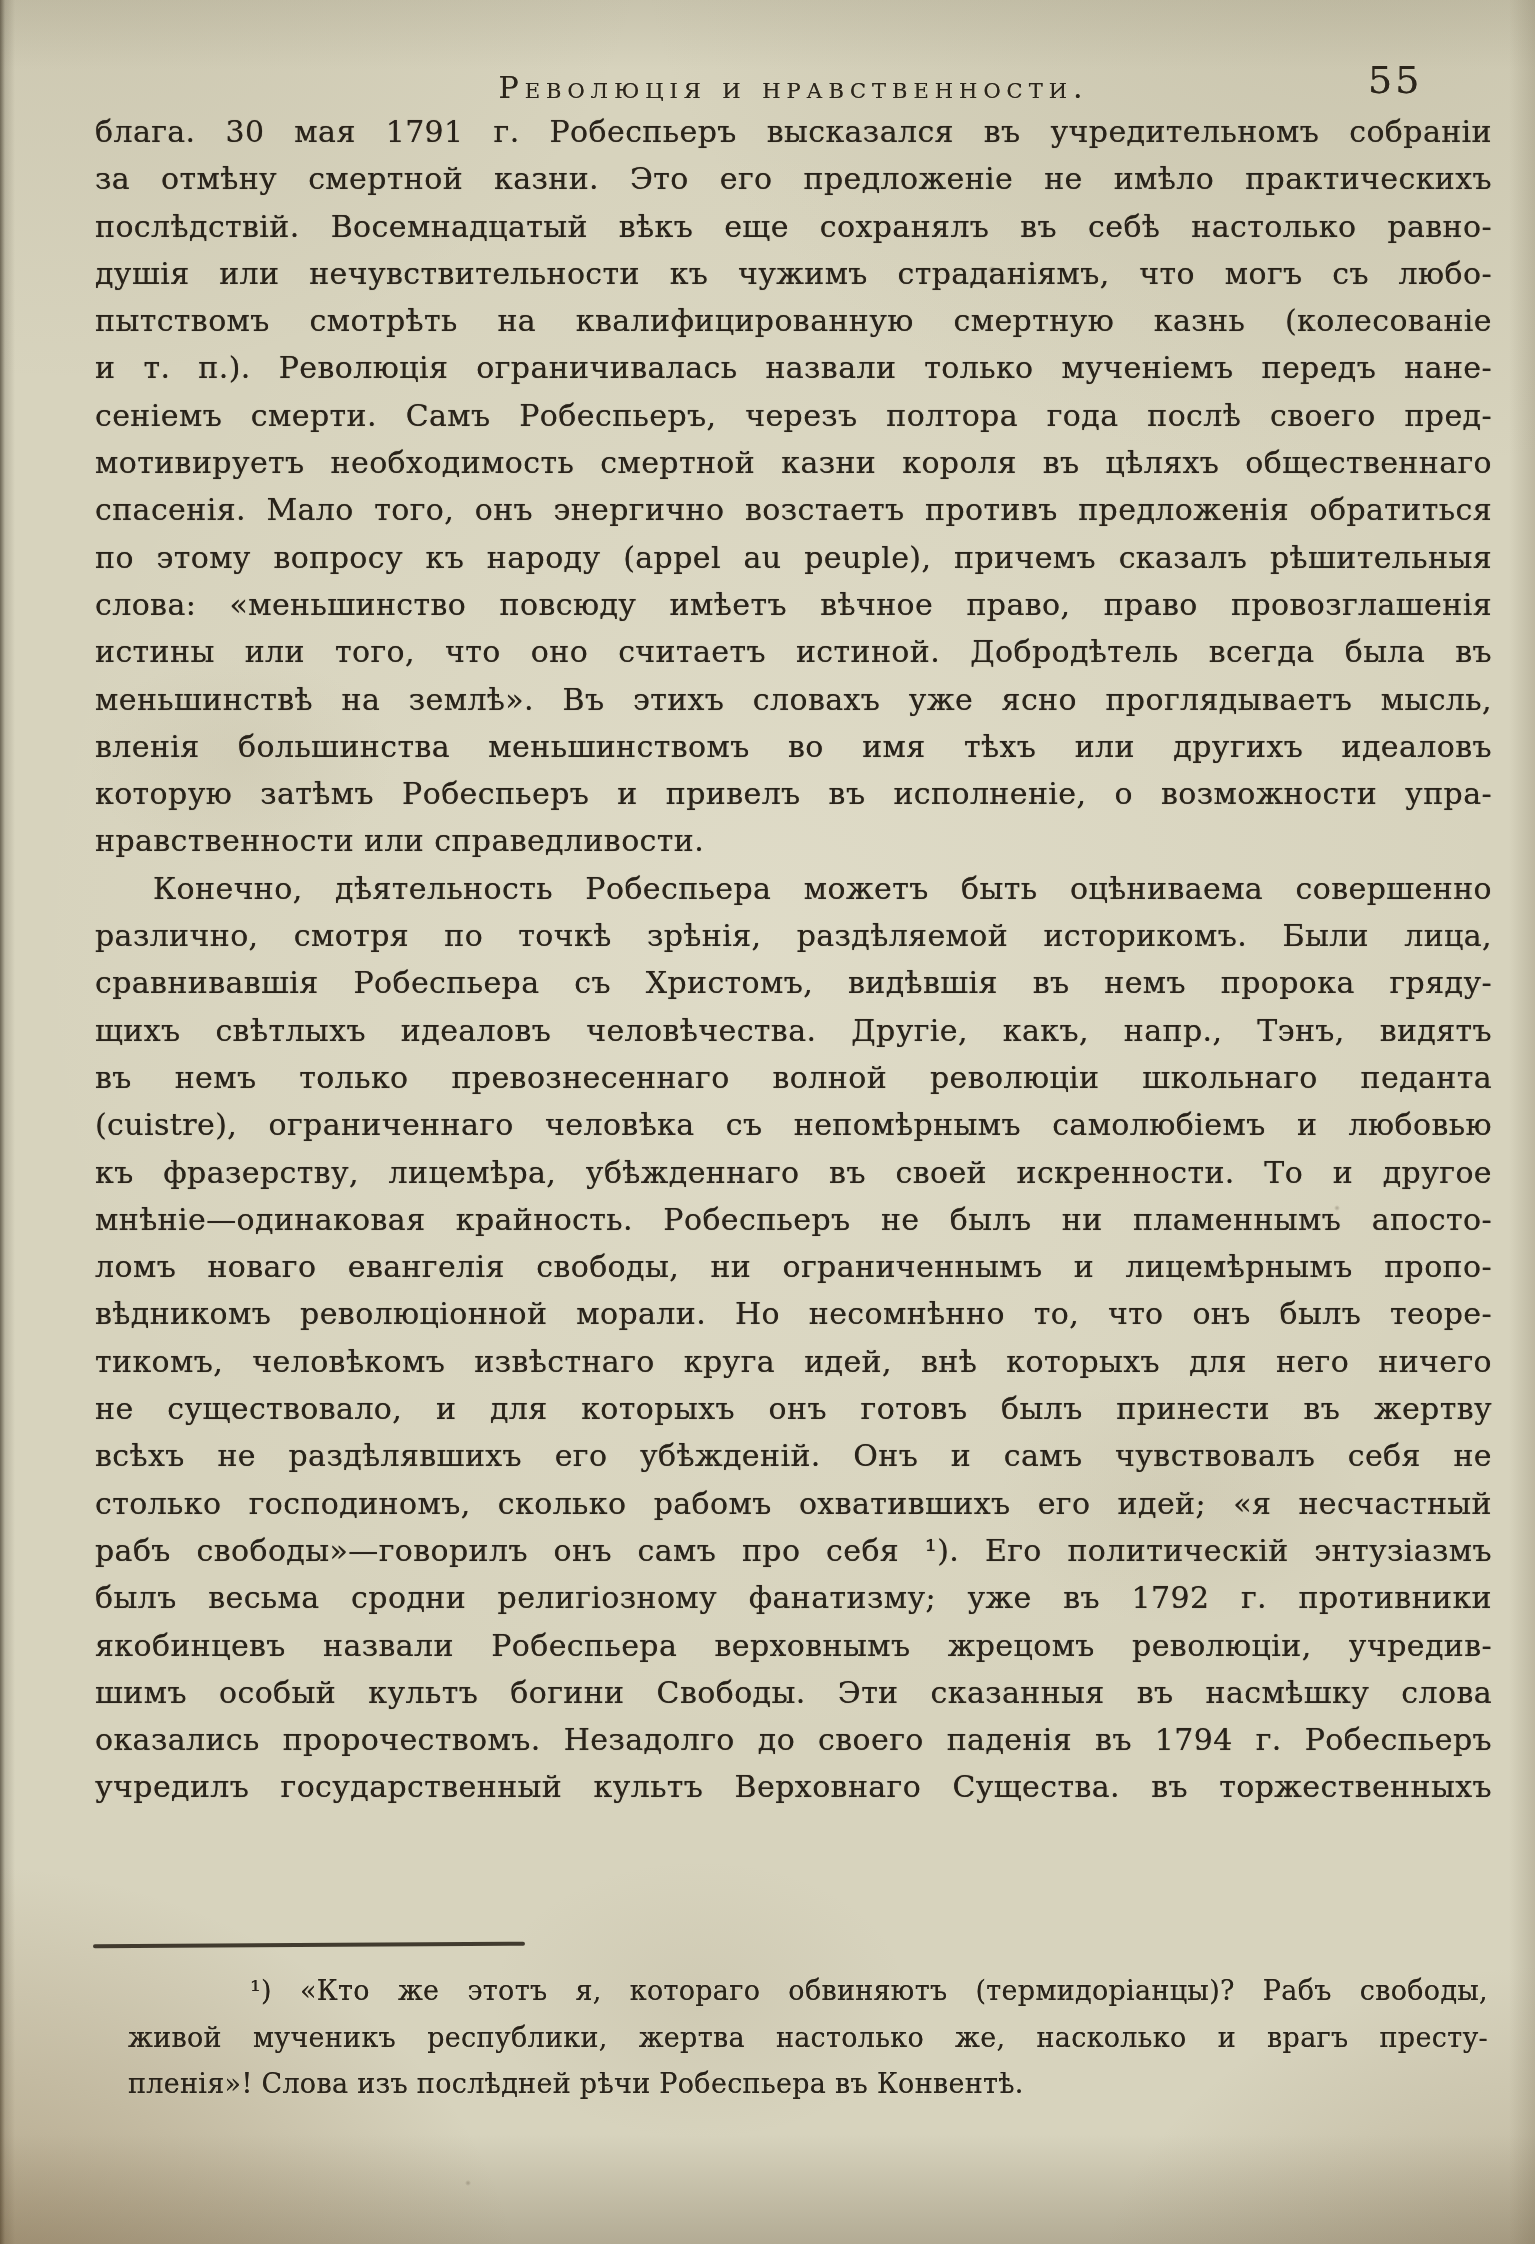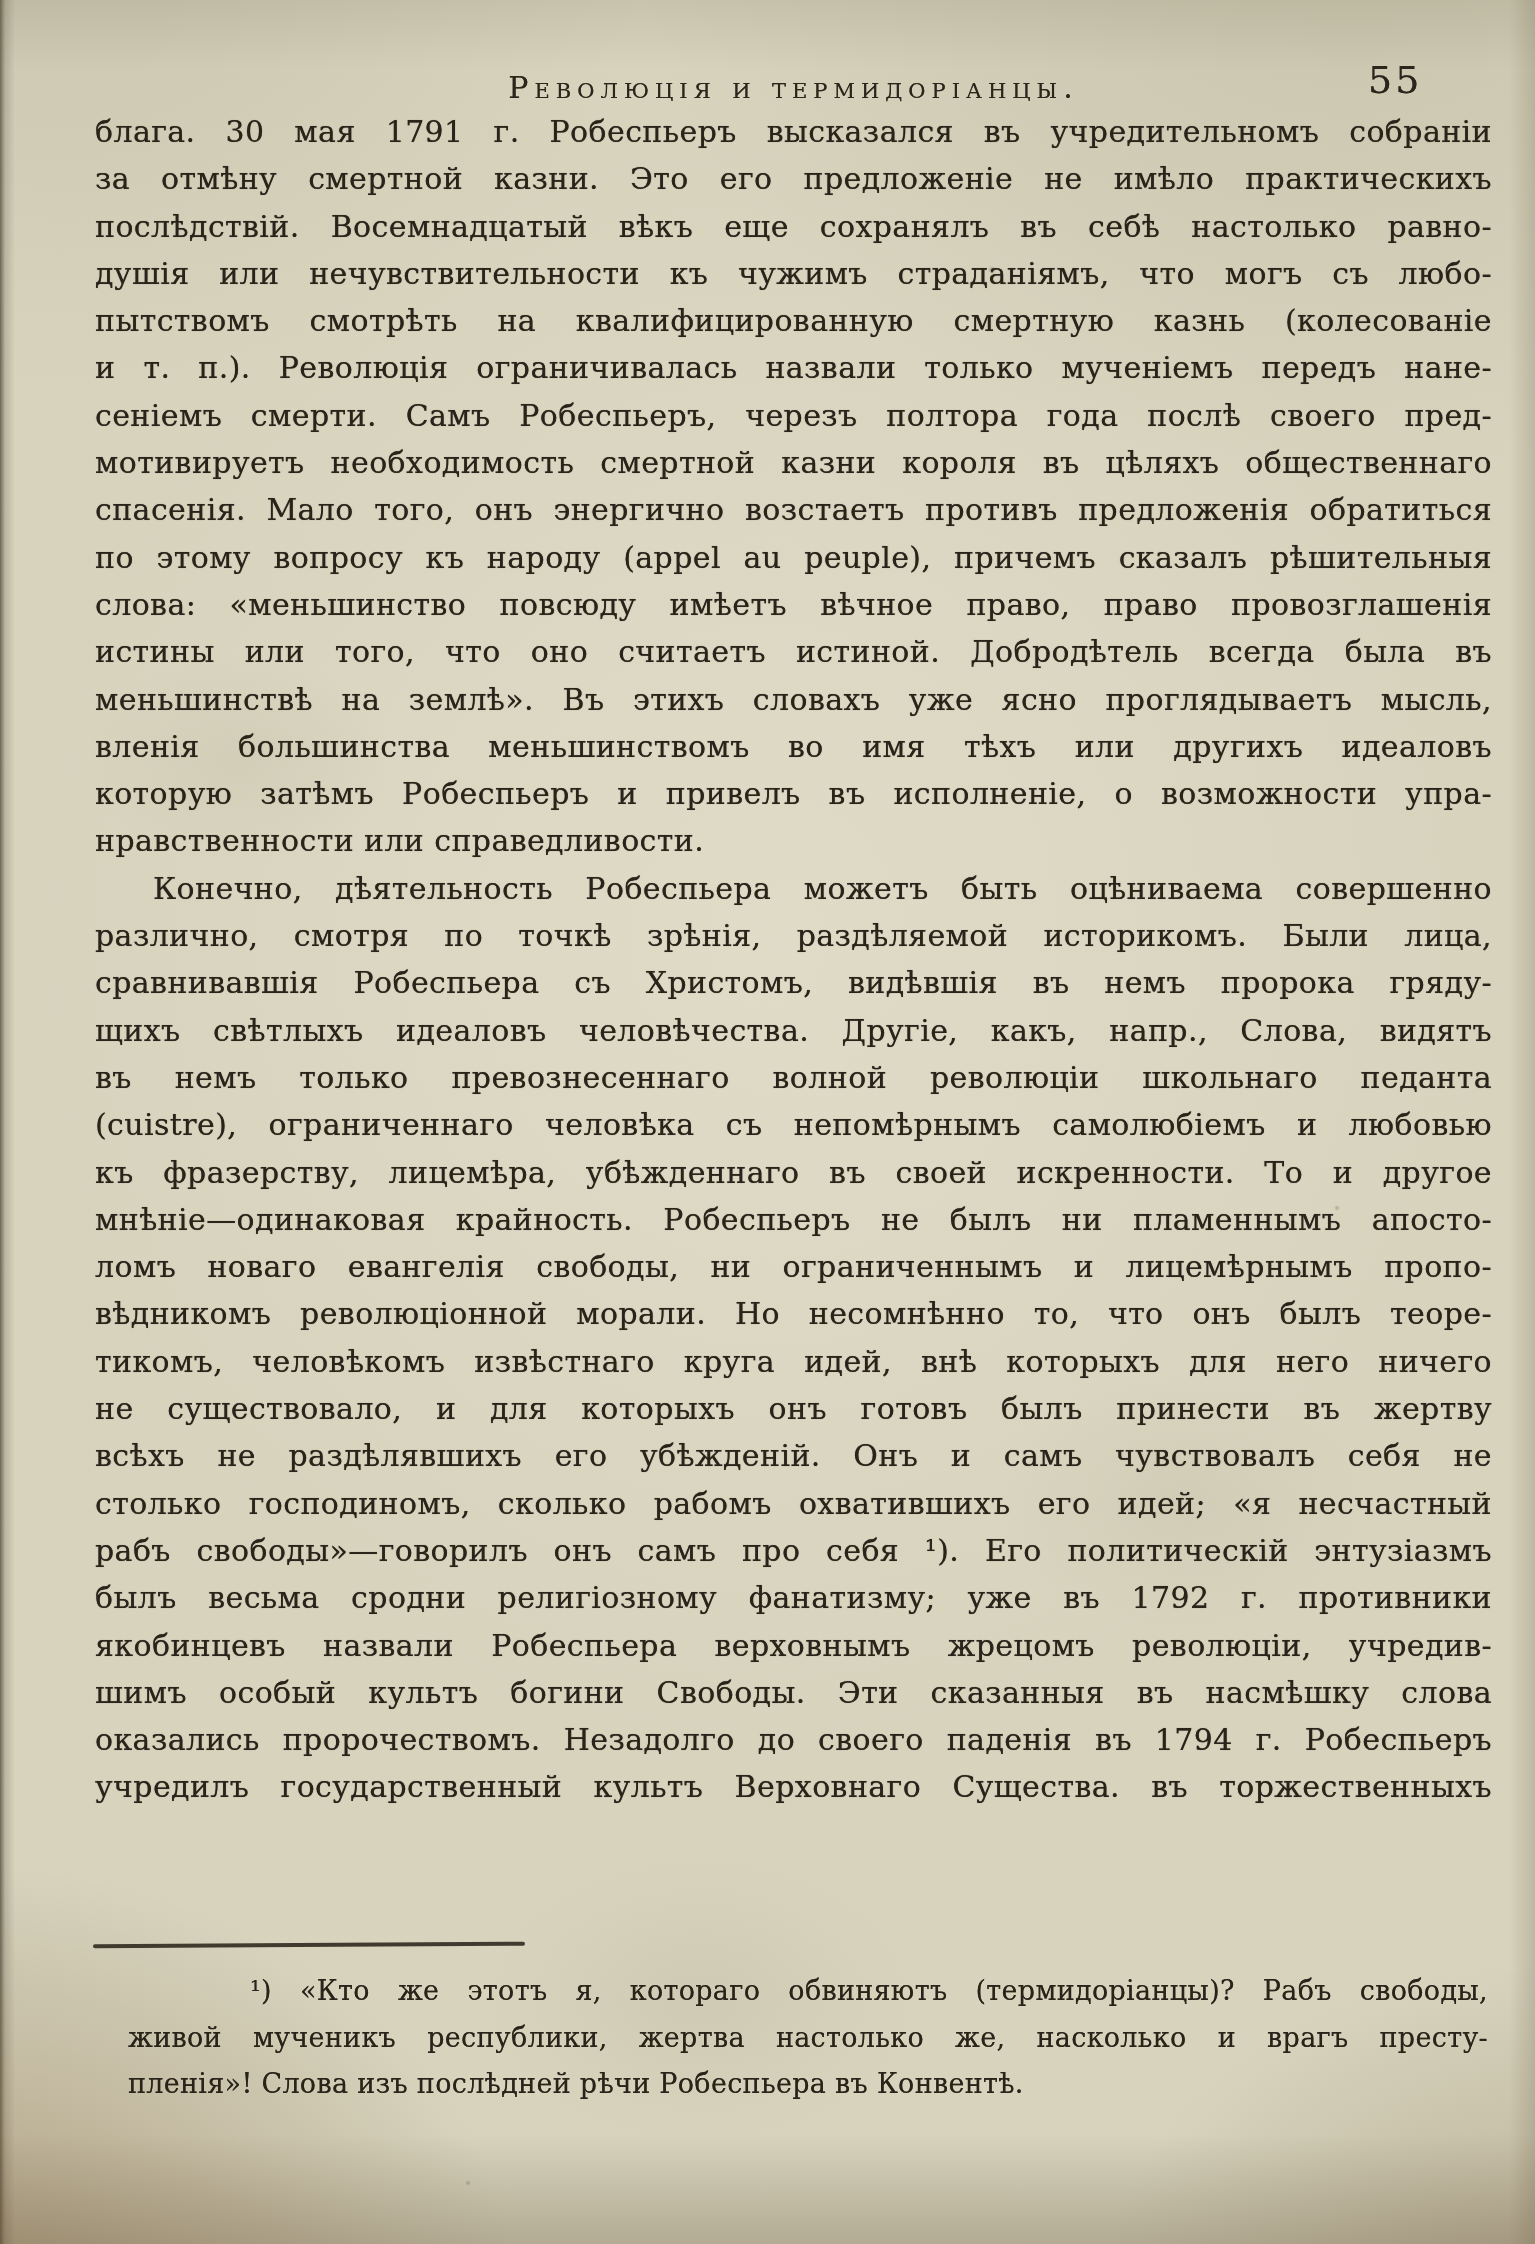--- a/index.html
+++ b/index.html
@@ -84,21 +84,21 @@
     text-shadow: 0 0 0.6px rgba(41,35,26,0.7);
   }
   .footnote .bl { height:46.5px;margin-left:40px; }
   .footnote .bl.indent { text-indent: 122px; }
 </style>
 </head>
 <body>
 
 <div class="page">
 
-  <div class="running-head">Революція и термидоріанцы.</div>
+  <div class="running-head">Революція и нравственности.</div>
   <div class="page-number">55</div>
 
   <div class="body-text">
     <div class="bl">блага. 30 мая 1791 г. Робеспьеръ высказался въ учредительномъ собраніи</div>
     <div class="bl">за отмѣну смертной казни. Это его предложеніе не имѣло практическихъ</div>
     <div class="bl">послѣдствій. Восемнадцатый вѣкъ еще сохранялъ въ себѣ настолько равно-</div>
     <div class="bl">душія или нечувствительности къ чужимъ страданіямъ, что могъ съ любо-</div>
     <div class="bl">пытствомъ смотрѣть на квалифицированную смертную казнь (колесованіе</div>
     <div class="bl">и т. п.). Революція ограничивалась назвали только мученіемъ передъ нане-</div>
     <div class="bl">сеніемъ смерти. Самъ Робеспьеръ, черезъ полтора года послѣ своего пред-</div>
@@ -107,21 +107,21 @@
     <div class="bl">по этому вопросу къ народу (appel au peuple), причемъ сказалъ рѣшительныя</div>
     <div class="bl">слова: «меньшинство повсюду имѣетъ вѣчное право, право провозглашенія</div>
     <div class="bl">истины или того, что оно считаетъ истиной. Добродѣтель всегда была въ</div>
     <div class="bl">меньшинствѣ на землѣ». Въ этихъ словахъ уже ясно проглядываетъ мысль,</div>
     <div class="bl">вленія большинства меньшинствомъ во имя тѣхъ или другихъ идеаловъ</div>
     <div class="bl">которую затѣмъ Робеспьеръ и привелъ въ исполненіе, о возможности упра-</div>
     <div class="bl end">нравственности или справедливости.</div>
     <div class="bl indent">Конечно, дѣятельность Робеспьера можетъ быть оцѣниваема совершенно</div>
     <div class="bl">различно, смотря по точкѣ зрѣнія, раздѣляемой историкомъ. Были лица,</div>
     <div class="bl">сравнивавшія Робеспьера съ Христомъ, видѣвшія въ немъ пророка гряду-</div>
-    <div class="bl">щихъ свѣтлыхъ идеаловъ человѣчества. Другіе, какъ, напр., Слова, видятъ</div>
+    <div class="bl">щихъ свѣтлыхъ идеаловъ человѣчества. Другіе, какъ, напр., Тэнъ, видятъ</div>
     <div class="bl">въ немъ только превознесеннаго волной революціи школьнаго педанта</div>
     <div class="bl">(cuistre), ограниченнаго человѣка съ непомѣрнымъ самолюбіемъ и любовью</div>
     <div class="bl">къ фразерству, лицемѣра, убѣжденнаго въ своей искренности. То и другое</div>
     <div class="bl">мнѣніе—одинаковая крайность. Робеспьеръ не былъ ни пламеннымъ апосто-</div>
     <div class="bl">ломъ новаго евангелія свободы, ни ограниченнымъ и лицемѣрнымъ пропо-</div>
     <div class="bl">вѣдникомъ революціонной морали. Но несомнѣнно то, что онъ былъ теоре-</div>
     <div class="bl">тикомъ, человѣкомъ извѣстнаго круга идей, внѣ которыхъ для него ничего</div>
     <div class="bl">не существовало, и для которыхъ онъ готовъ былъ принести въ жертву</div>
     <div class="bl">всѣхъ не раздѣлявшихъ его убѣжденій. Онъ и самъ чувствовалъ себя не</div>
     <div class="bl">столько господиномъ, сколько рабомъ охватившихъ его идей; «я несчастный</div>

